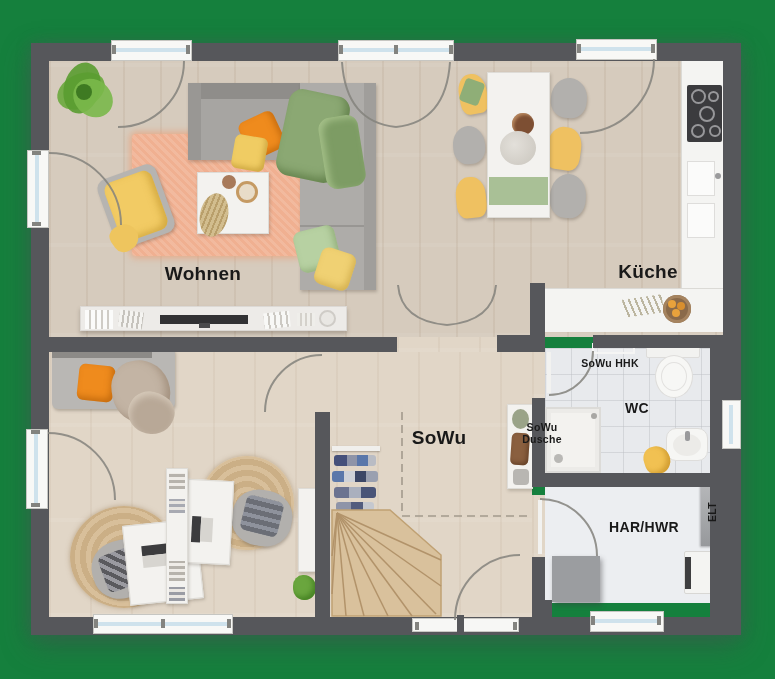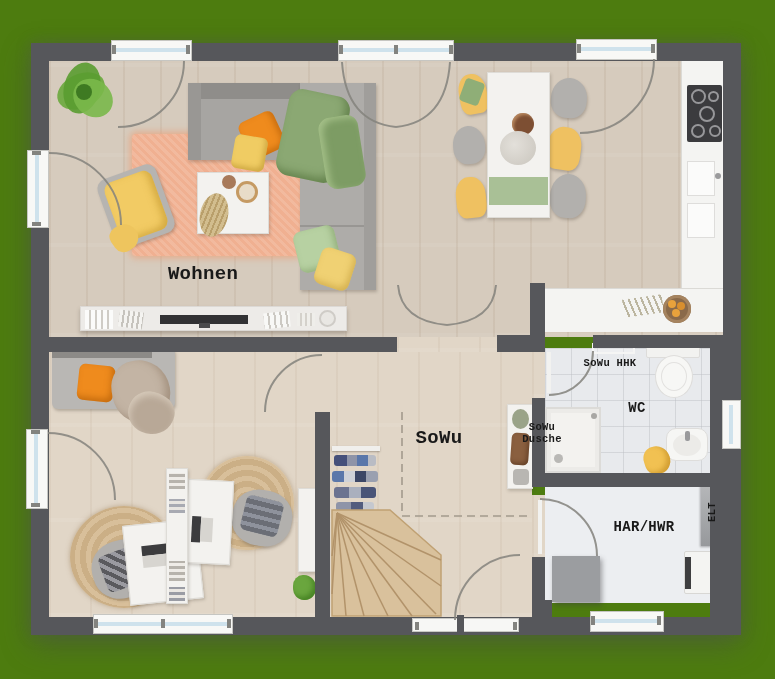--- a/index.html
+++ b/index.html
@@ -1,17 +1,17 @@
 <!DOCTYPE html>
 <html><head>
 <meta charset="utf-8">
 <style>
   html,body{margin:0;padding:0;background:#ffffff;}
-  #stage{position:relative;width:775px;height:679px;background:#4d7c0f;overflow:hidden;
-         font-family:Liberation Mono, monospace;}
+  #stage{position:relative;width:775px;height:679px;background:#15803d;overflow:hidden;
+         font-family:Liberation Sans, sans-serif;}
   .abs{position:absolute;}
   
   .bshadow{box-shadow:0 10px 28px rgba(70,70,80,.45), 0 0 14px rgba(90,90,100,.30);z-index:0;}
   .wall{background:#56575b;z-index:4;}
   .floor-wood-a{background:#d6cbbd;
     background-image:repeating-linear-gradient(90deg, rgba(140,110,80,.10) 0 2px, transparent 2px 37px),
                      repeating-linear-gradient(0deg, rgba(255,255,255,.06) 0 4px, transparent 4px 90px);
     z-index:1;}
   .floor-wood-b{background:#e1d6c7;
     background-image:repeating-linear-gradient(90deg, rgba(150,120,90,.08) 0 2px, transparent 2px 41px),
@@ -297,20 +297,21 @@
 
     <g stroke="#f2f2f0" stroke-width="4">
       <line x1="549" y1="352" x2="549" y2="393"></line>
       <line x1="540" y1="500" x2="540" y2="554"></line>
     </g>
 
     <path d="M402,412 L402,516 L532,516" fill="none" stroke="#a39a8d" stroke-width="1.6" stroke-dasharray="8 5"></path>
   </svg>
 
   <div class="abs roomlabel lbl-lg" style="left:143px;top:263px;width:120px;">Wohnen</div>
+  <div class="abs roomlabel lbl-lg" style="left:588px;top:261px;width:120px;">Küche</div>
   <div class="abs roomlabel lbl-lg" style="left:379px;top:427px;width:120px;">SoWu</div>
   <div class="abs roomlabel lbl-xl" style="left:597px;top:400px;width:80px;">WC</div>
   <div class="abs roomlabel lbl-xl" style="left:574px;top:519px;width:140px;">HAR/HWR</div>
   <div class="abs roomlabel lbl-sm" style="left:568px;top:357px;width:84px;">SoWu HHK</div>
   <div class="abs roomlabel lbl-sm" style="left:516px;top:421px;width:52px;">SoWu Dusche</div>
   <div class="abs roomlabel lbl-sm vert" style="left:692px;top:506px;width:40px;">ELT</div>
 
 </div>
 
 </body></html>

